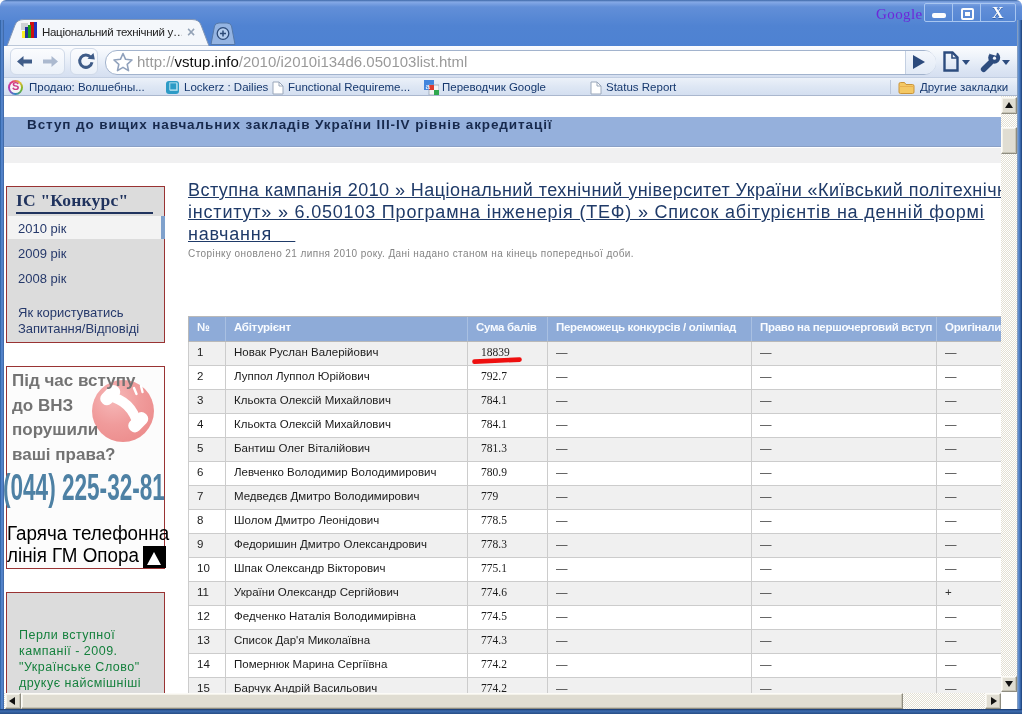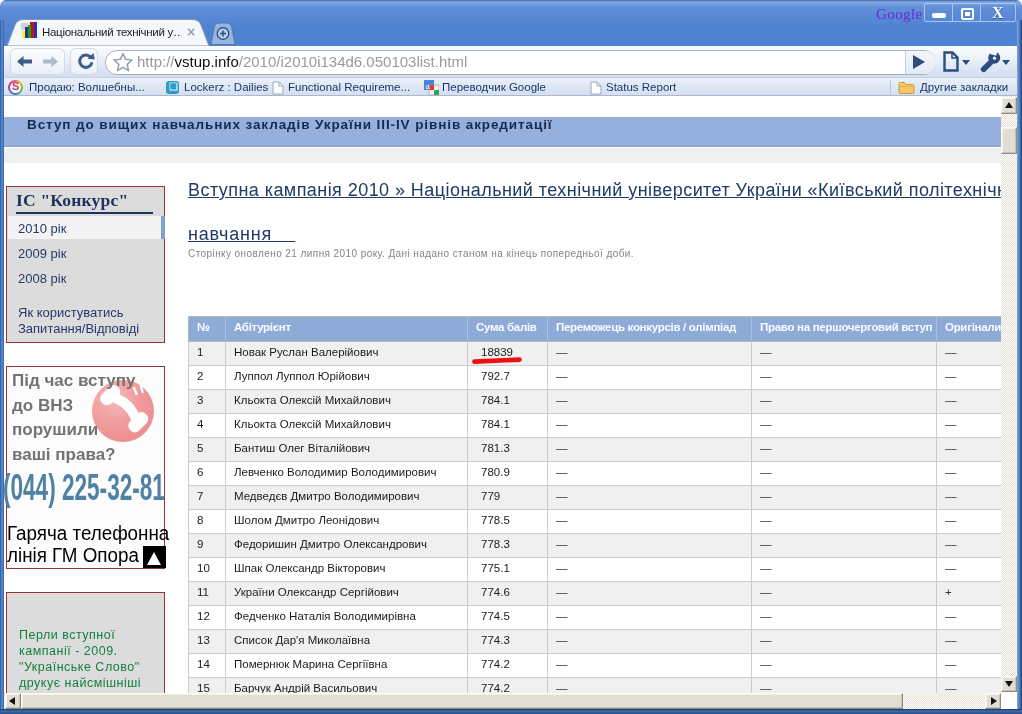--- a/index.html
+++ b/index.html
@@ -85,21 +85,21 @@
   #sub { left:184px; top:136px; font-size:10px; color:#848484; letter-spacing:.42px; white-space:nowrap; }
 
   
   #tbl { left:184px; top:204px; width:927px; border-collapse:collapse; table-layout:fixed; }
   #tbl th, #tbl td { white-space:nowrap; overflow:hidden; }
   #tbl th { background:#8eabd8; color:#f8fbff; font-weight:bold; font-size:11.5px; text-align:left; height:25px;
     padding:0 2px 4px 8px; letter-spacing:-.3px; border:1px solid #b9b9b9; border-left:1px solid #a9c0e2; border-right:none; }
   #tbl th:first-child { border-left:1px solid #b9b9b9; }
   #tbl td { height:24px; font-size:11.5px; color:#1b1b1b; padding:0 0 4px 8px; border:1px solid #cccccc; letter-spacing:0; }
   #tbl tr.odd td { background:#f0f0f0; }
-  #tbl td:nth-child(3) { padding-left:13px; }
+  #tbl td:nth-child(3) { padding-left:13px;font-family:Liberation Serif, serif; }
   #tbl td.dash { color:#333; }
 
   
   .sb3d { position:absolute; background:#e0ddd2; border:1px solid;
     border-color:#fcfbf7 #8e8c80 #8e8c80 #fcfbf7; box-shadow:inset -1px -1px 0 #c6c3b5, inset 1px 1px 0 #f4f2ea; }
   .sbtrack { background:conic-gradient(#fff 0 25%, #e3e0d3 0 50%, #fff 0 75%, #e3e0d3 0) 0 0/2px 2px; }
   .arr { position:absolute; width:0; height:0; }
 </style>
 </head>
 <body>
@@ -235,21 +235,21 @@
       <div id="phone">(044) 225-32-81</div>
       <div id="b2b">Гаряча телефонна<br>лінія ГМ Опора</div>
       <div id="oporalogo"></div>
       <div class="arr" style="left:140px;top:185px;border-bottom:13px solid #fff;border-left:7.5px solid transparent;border-right:7.5px solid transparent;"></div>
     </div>
 
     <div id="box3" class="sbox">
       <div id="b3txt">Перли вступної<br>кампанії - 2009.<br>"Українське Слово"<br>друкує найсмішніші<br>цитати із творів</div>
     </div>
 
-    <div id="h1" class="abs"><span class="l1">Вступна кампанія 2010 » Національний технічний університет України «Київський політехнічний</span><br><br><span class="l3">навчання&nbsp;&nbsp;&nbsp;&nbsp;</span></div>
+    <div id="h1" class="abs"><span class="l1">Вступна кампанія 2010 » Національний технічний університет України «Київський політехнічний</span><br><span class="l2">інститут» » 6.050103 Програмна інженерія (ТЕФ) » Список абітурієнтів на денній формі</span><br><span class="l3">навчання&nbsp;&nbsp;&nbsp;&nbsp;</span></div>
     <div id="sub" class="abs">Сторінку оновлено 21 липня 2010 року. Дані надано станом на кінець попередньої доби.</div>
 
     <table id="tbl" class="abs">
       <colgroup>
         <col style="width:37px">
         <col style="width:242px">
         <col style="width:80px">
         <col style="width:204px">
         <col style="width:185px">
         <col style="width:179px">

